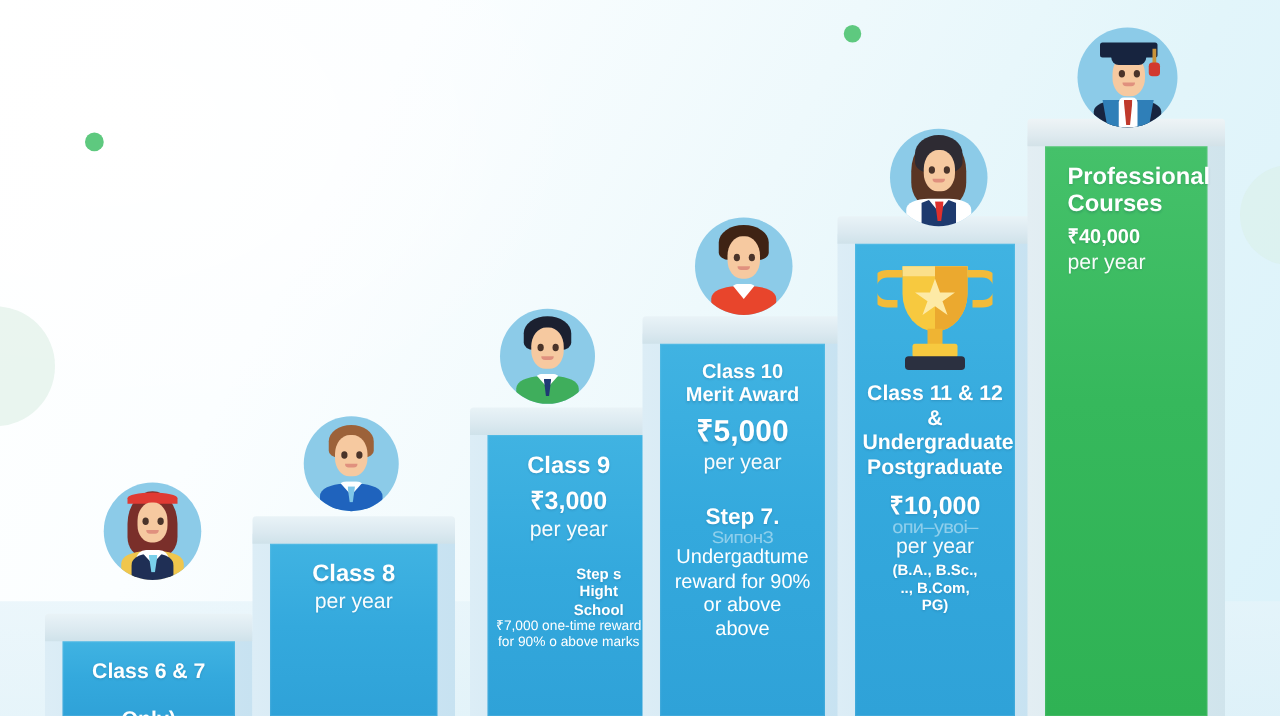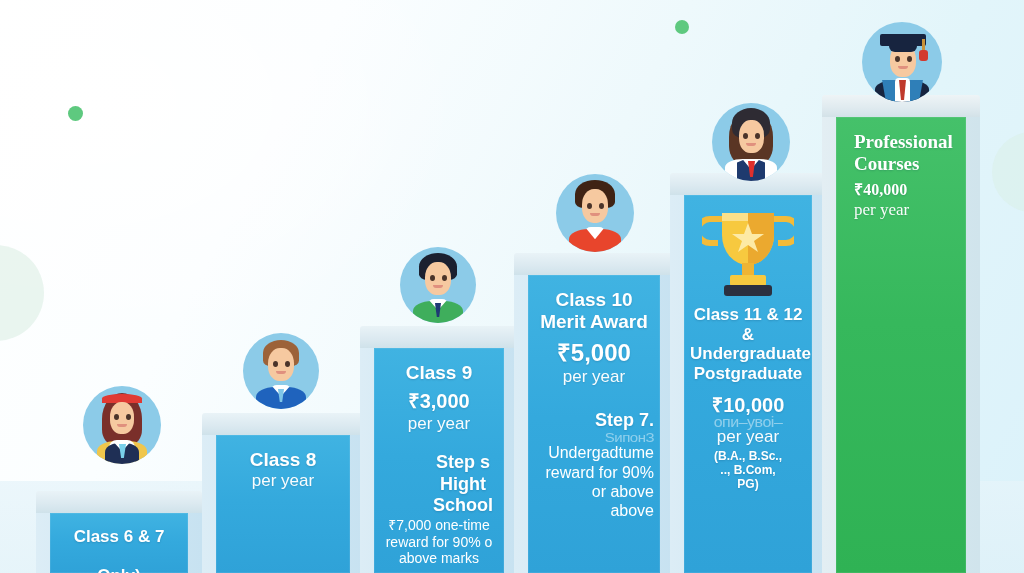--- a/index.html
+++ b/index.html
@@ -153,33 +153,33 @@
       <div class="av-head" style="left:25px;top:15px;width:26px;height:33px;"></div>
       <div class="eye" style="left:30px;top:28px;"></div>
       <div class="eye" style="left:42px;top:28px;"></div>
       <div class="mouth" style="left:33px;top:38px;"></div>
       <div class="av-body" style="left:13px;top:54px;width:50px;height:26px;background:#1f63bd;"></div>
       <div class="av-shirt" style="left:28px;top:52px;width:20px;height:16px;clip-path:polygon(0 0,100% 0,50% 70%);"></div>
       <div class="av-tie" style="left:35px;top:56px;width:6px;height:13px;background:#7ec6e8;clip-path:polygon(0 0,100% 0,70% 100%,30% 100%);"></div>
     </div>
   </div>
 
-  <div class="bar" style="left:360px;width:158px;height:247px;">
+  <div class="bar" style="left:376px;width:158px;height:247px;">
     <div class="side"></div>
     <div class="cap"></div>
     <div class="face">
       <div class="b-title" style="font-size:19px;">Class 9</div>
       <div class="b-amount" style="font-size:20px;">₹3,000</div>
       <div class="b-per" style="font-size:17px;">per year</div>
       <div class="b-sub">
-        <div class="s-head" style="font-size:18px;margin-left:48px;">
+        <div class="s-head" style="font-size:12px;margin-left:48px;">
           <span>Step ѕ</span><br>
           <span>Hight School</span>
         </div>
-        <div class="s-body" style="font-size:14px;">₹7,000 one-time reward for 90% o above marks</div>
+        <div class="s-body" style="font-size:11px;">₹7,000 one-time reward for 90% o above marks</div>
       </div>
     </div>
   </div>
 
   <div class="avatar" style="left:400px;top:247px;width:76px;height:76px;">
     <div class="av-inner">
       <div class="av-hair" style="left:19px;top:6px;width:38px;height:27px;background:#1b2030;border-radius:52% 52% 22% 22%;"></div>
       <div class="av-head" style="left:25px;top:15px;width:26px;height:33px;"></div>
       <div class="eye" style="left:30px;top:28px;"></div>
       <div class="eye" style="left:42px;top:28px;"></div>
@@ -187,27 +187,27 @@
       <div class="av-body" style="left:13px;top:54px;width:50px;height:26px;background:#3fae5c;"></div>
       <div class="av-shirt" style="left:28px;top:52px;width:20px;height:16px;clip-path:polygon(0 0,100% 0,50% 70%);"></div>
       <div class="av-tie" style="left:35px;top:56px;width:6px;height:14px;background:#1f3a74;clip-path:polygon(0 0,100% 0,70% 100%,30% 100%);"></div>
     </div>
   </div>
 
   <div class="bar" style="left:514px;width:160px;height:320px;">
     <div class="side"></div>
     <div class="cap"></div>
     <div class="face">
-      <div class="b-title" style="font-size:19px;">
+      <div class="b-title" style="font-size:16px;">
         <span>Class 10</span><br>
         <span>Merit Award</span>
       </div>
       <div class="b-amount" style="font-size:24px;">₹5,000</div>
       <div class="b-per" style="font-size:17px;">per year</div>
-      <div class="b-sub" style="margin-top:22px;text-align:right;">
+      <div class="b-sub" style="margin-top:22px;">
         <div class="s-head" style="font-size:18px;">Step 7.</div>
         <div class="ghost" style="font-size:15px;margin:-2px 0 -4px;">ЅипонЗ</div>
         <div class="s-body" style="font-size:16px;">
           <span>Undergadtume</span><br>
           <span>reward for 90%</span><br>
           <span>or above</span><br>
           <span>above</span>
         </div>
       </div>
     </div>
@@ -266,21 +266,21 @@
       <div class="av-head" style="left:27px;top:17px;width:25px;height:33px;"></div>
       <div class="eye" style="left:31px;top:30px;"></div>
       <div class="eye" style="left:43px;top:30px;"></div>
       <div class="mouth" style="left:34px;top:40px;"></div>
       <div class="av-body" style="left:13px;top:56px;width:52px;height:25px;background:#ffffff;border-radius:34% 34% 0 0;"></div>
       <div style="position:absolute;left:25px;top:57px;width:28px;height:24px;background:#1e3a6e;clip-path:polygon(0 10%,22% 0,50% 40%,78% 0,100% 10%,100% 100%,0 100%);"></div>
       <div class="av-tie" style="left:36px;top:58px;width:7px;height:16px;background:#e0302c;clip-path:polygon(0 0,100% 0,70% 100%,30% 100%);"></div>
     </div>
   </div>
 
-  <div class="bar green" style="left:822px;width:158px;height:478px;font-family:Liberation Serif, serif;">
+  <div class="bar green" style="left:822px;width:158px;height:478px;">
     <div class="side"></div>
     <div class="cap"></div>
     <div class="face" style="text-align:left;padding-left:18px;">
       <div class="b-title" style="font-size:19px;">
         <span>Professional</span><br>
         <span>Courses</span>
       </div>
       <div class="b-amount" style="font-size:16px;">₹40,000</div>
       <div class="b-per" style="font-size:17px;">per year</div>
     </div>

